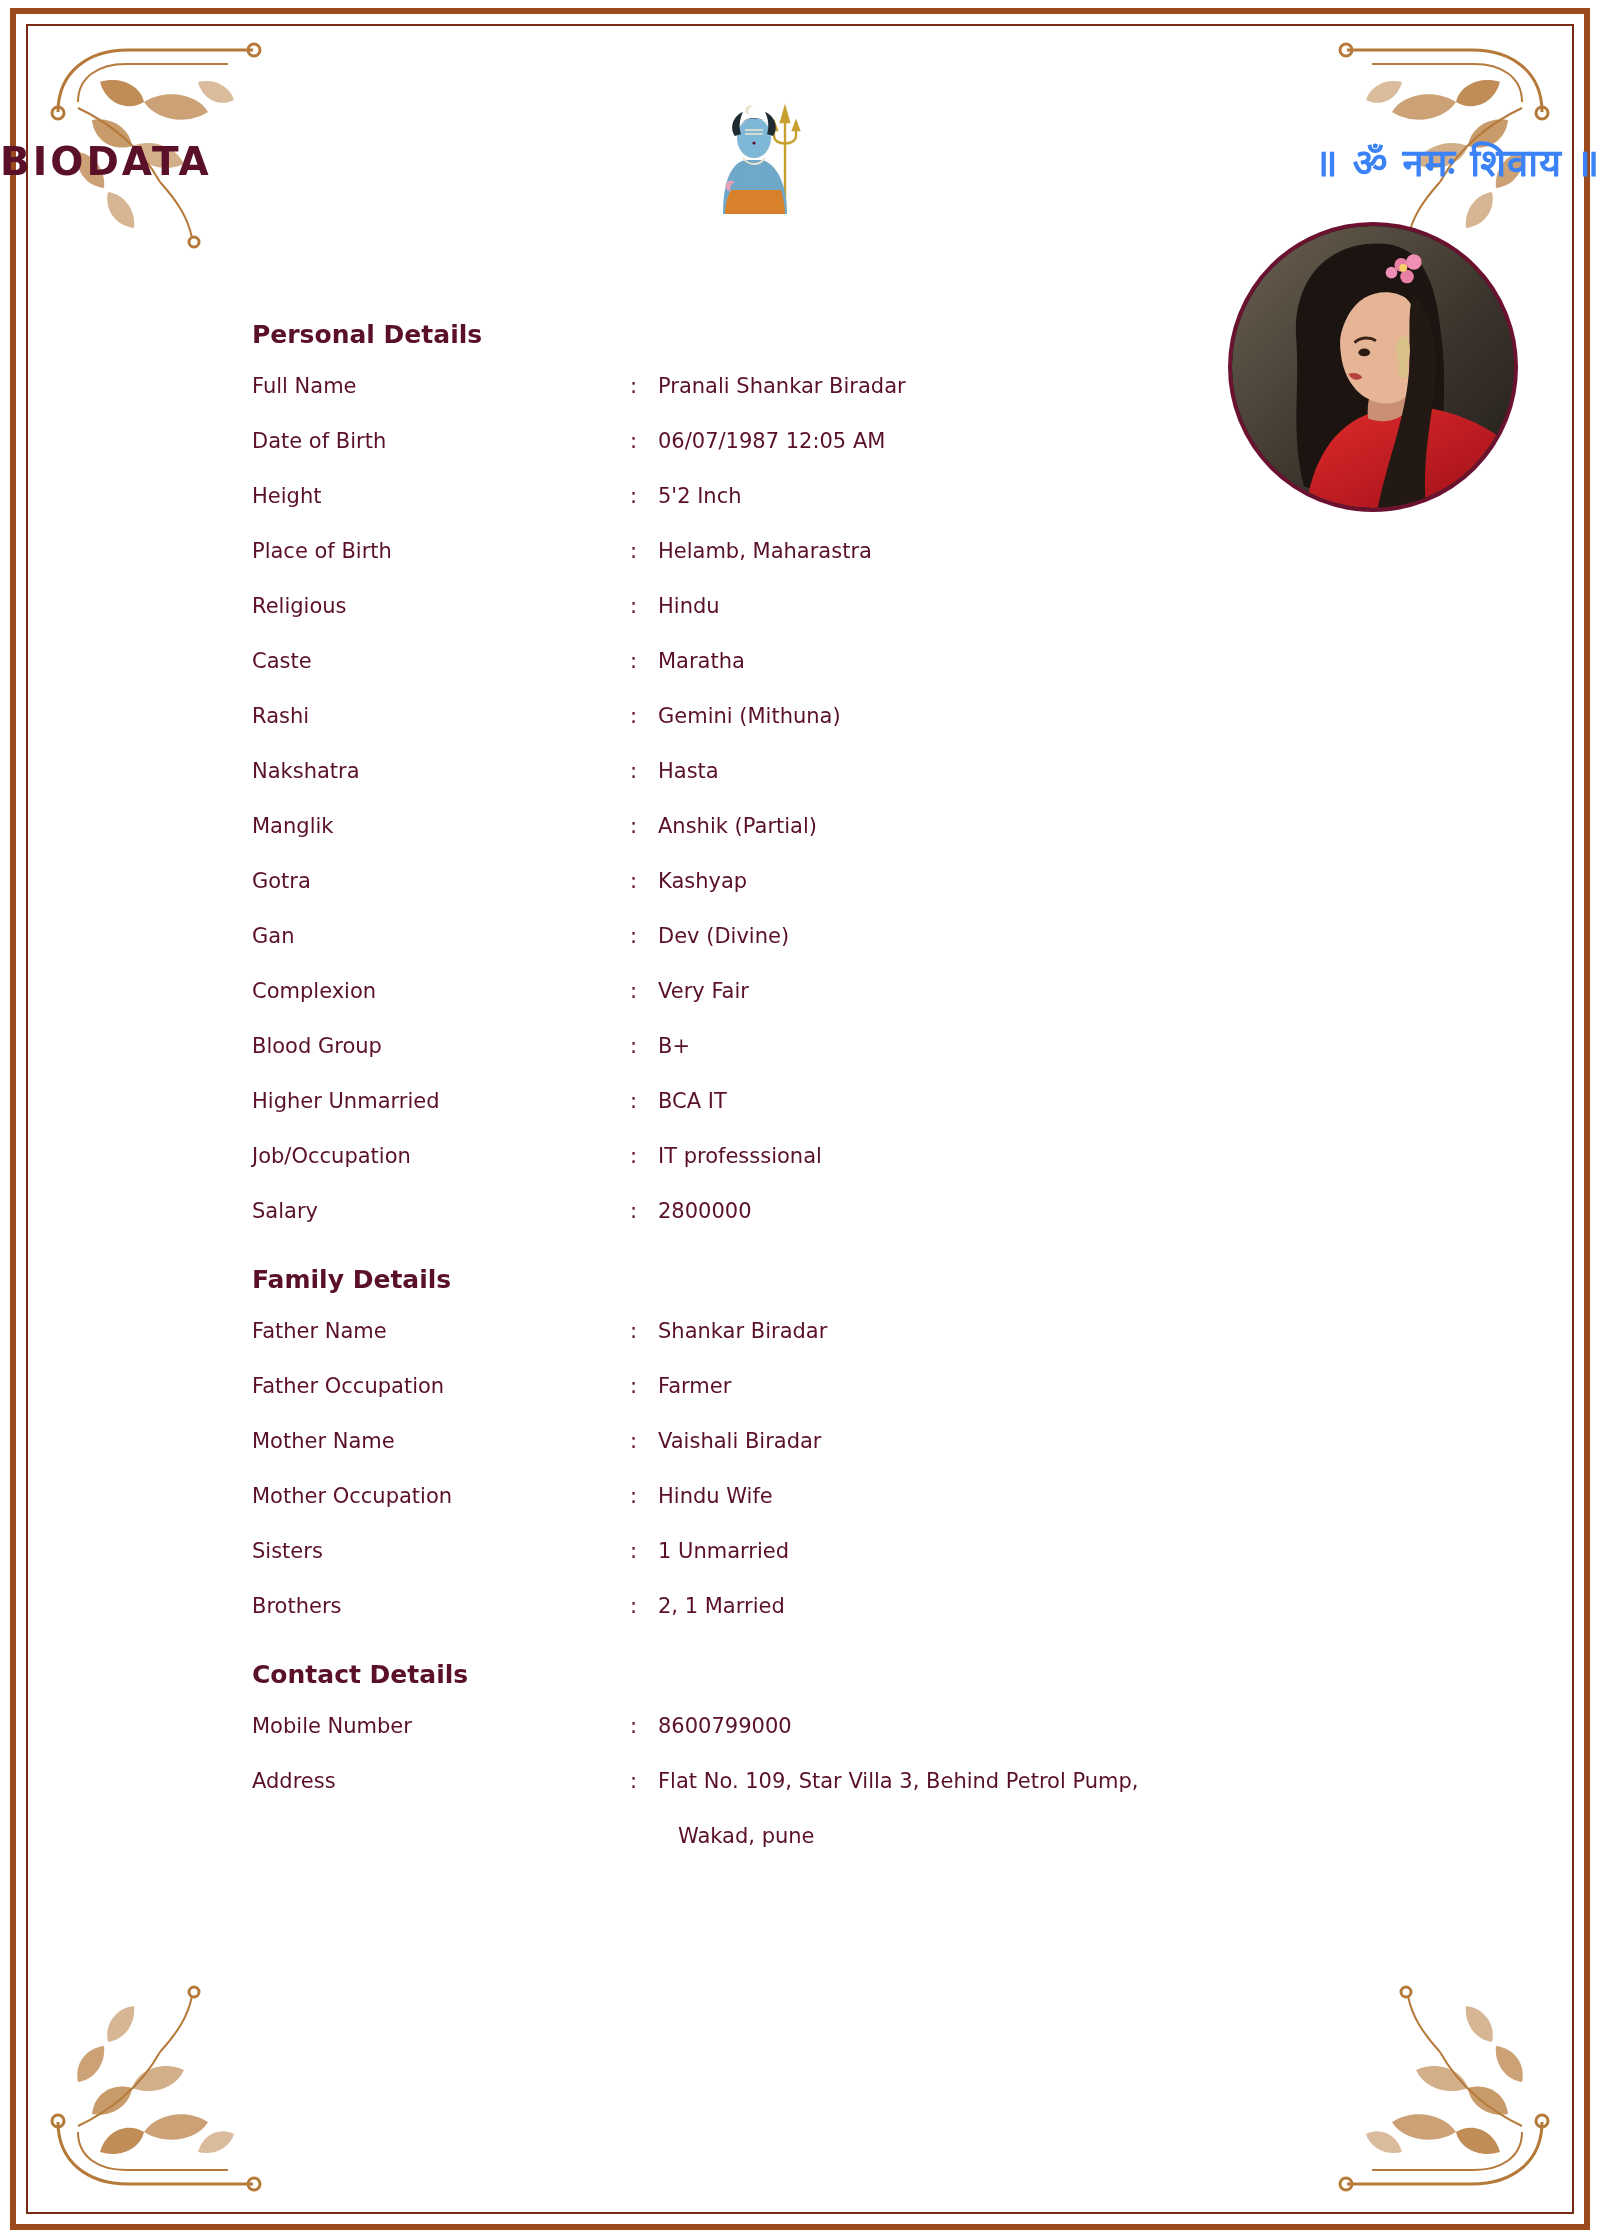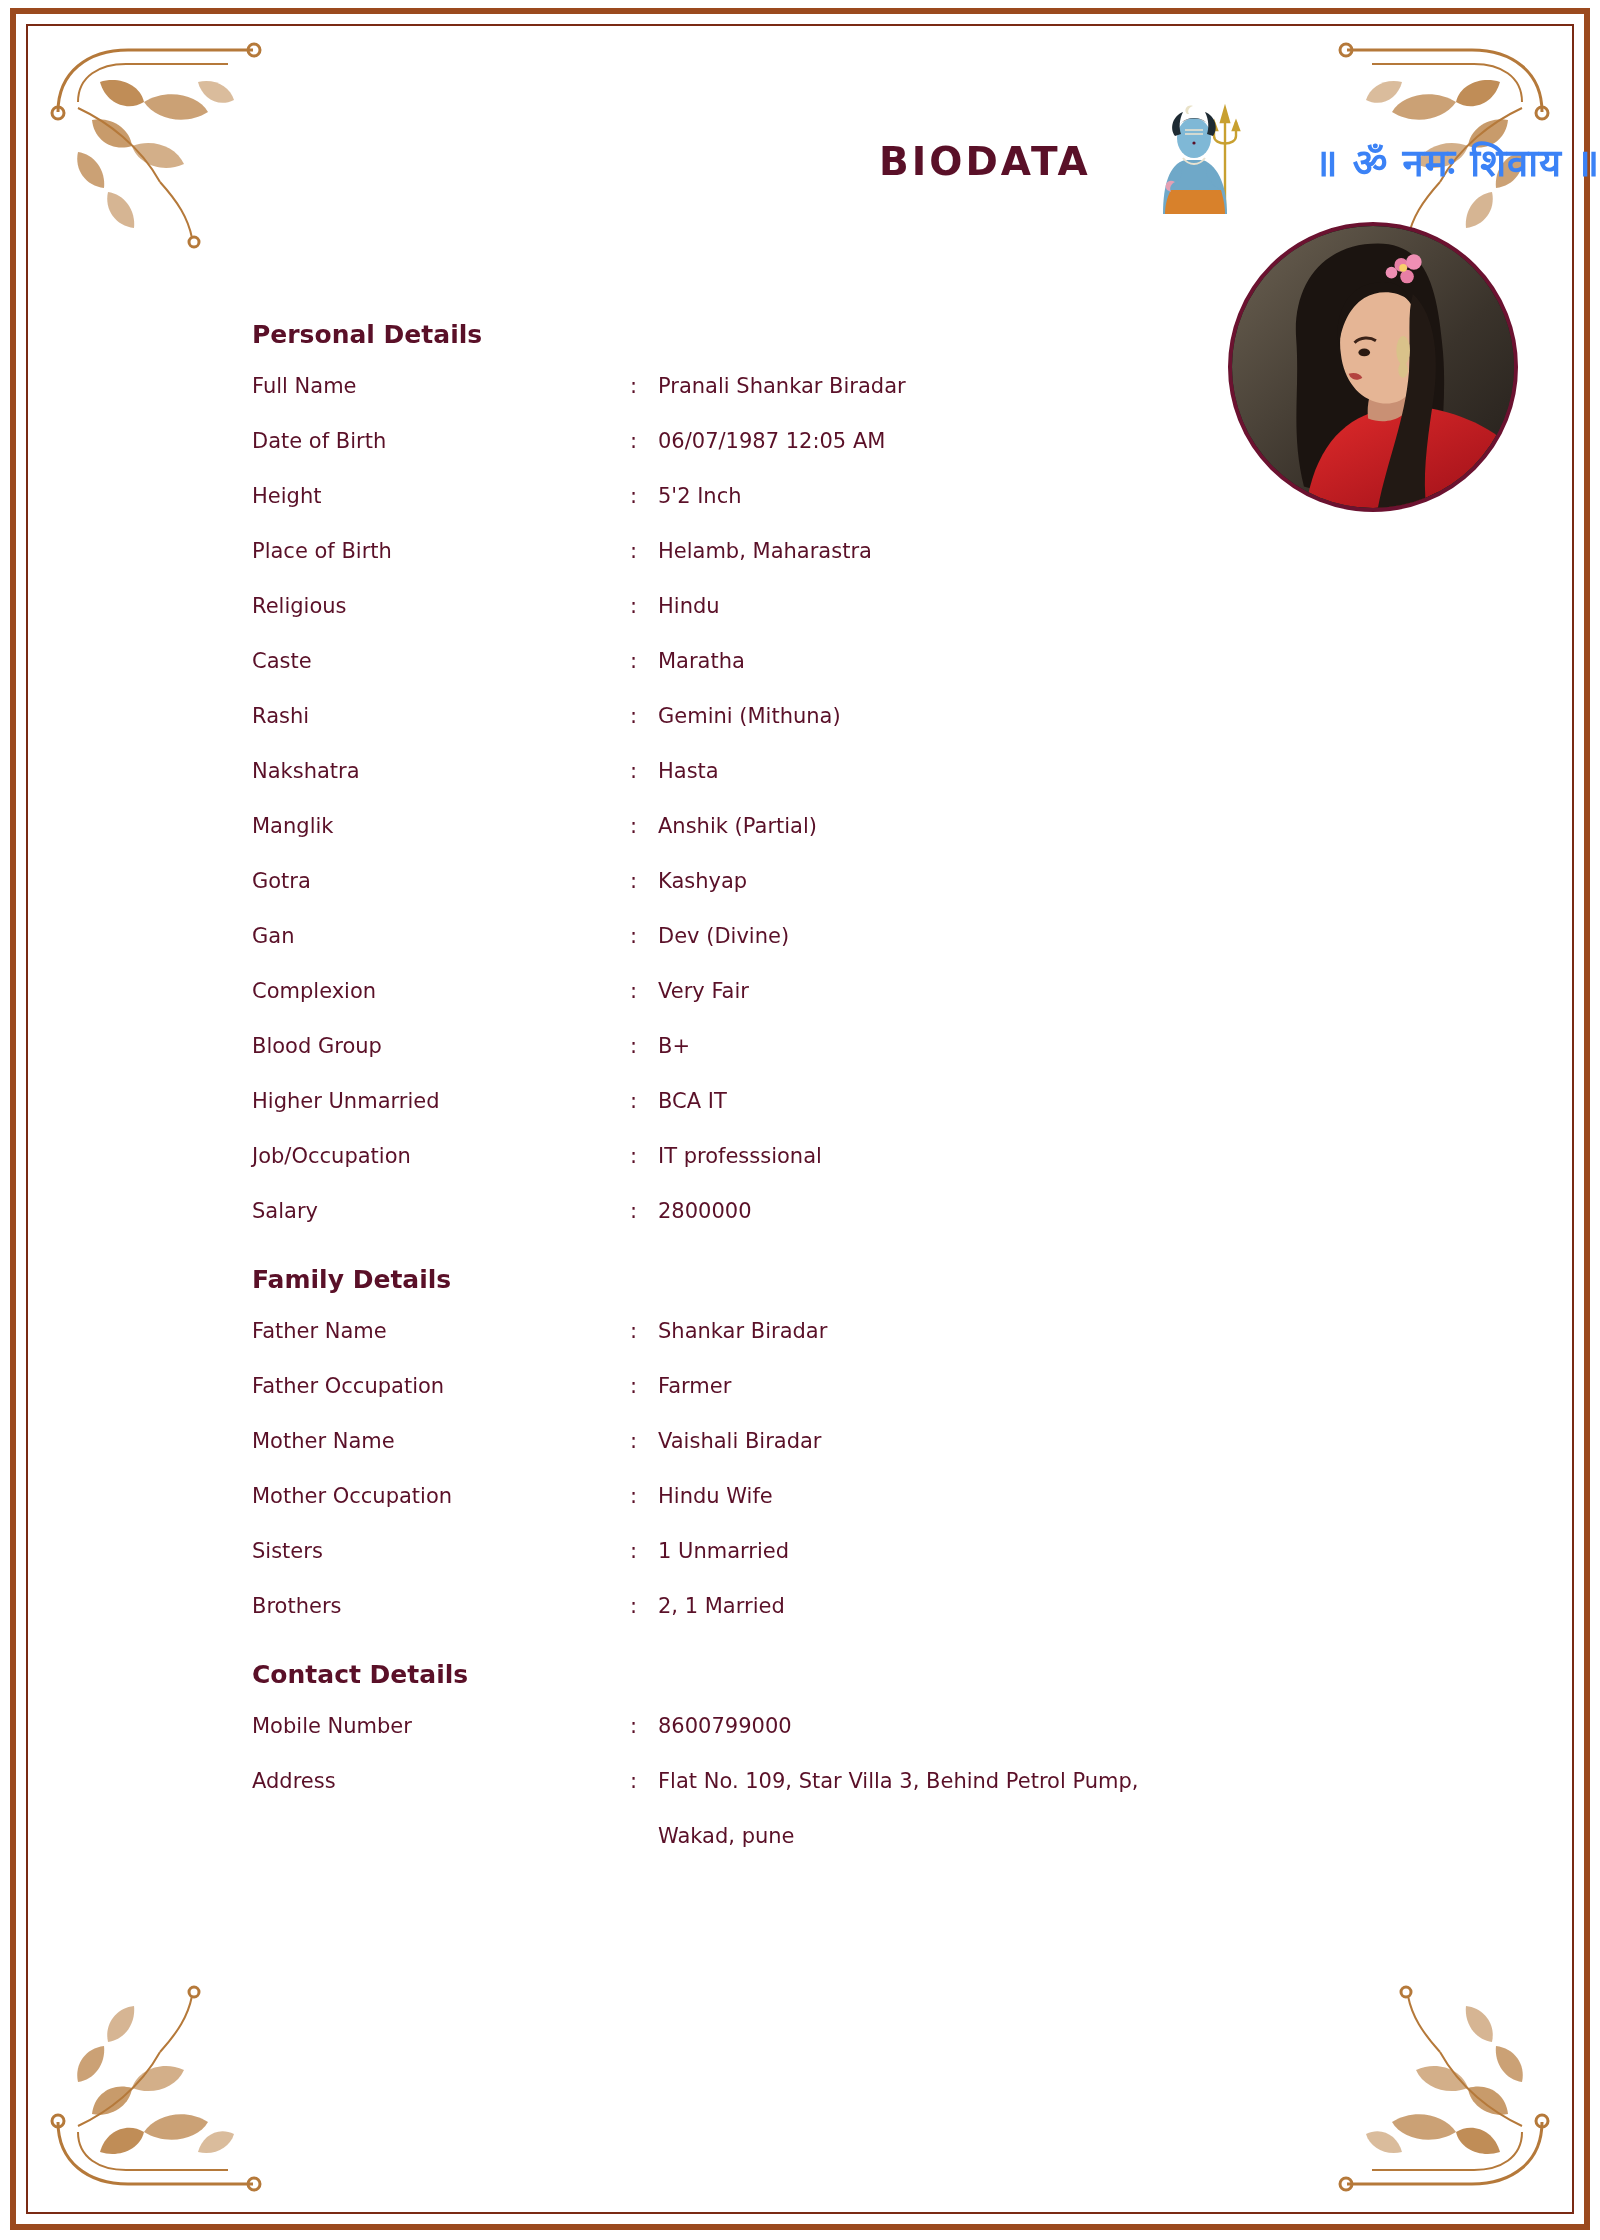--- a/index.html
+++ b/index.html
@@ -58,21 +58,21 @@
   .corner.br { right: 48px; bottom: 48px; transform: scale(-1,-1); }
 
   
   .header {
     position: absolute;
     left: 0; right: 0;
     top: 96px;
     height: 130px;
     display: flex;
     align-items: center;
-    justify-content: flex-end;
+    justify-content: space-between;
     gap: 60px;
   }
   .title {
     font-size: 39px;
     font-weight: bold;
     letter-spacing: 3px;
     color: #5a1028;
   }
   .mantra {
     font-size: 38px;
@@ -131,21 +131,21 @@
     width: 378px;
     flex: 0 0 378px;
   }
   .row .colon {
     width: 28px;
     flex: 0 0 28px;
   }
   .row .value {
     flex: 1 1 auto;
   }
-  .row .value .line2 { display: block; }
+  .row .value .line2 { display: block; margin-left: 20px; }
 </style>
 </head>
 <body>
 
 <div class="page">
 
   <div class="frame-outer"></div>
   <div class="frame-inner"></div>
 
   <div class="corner tl">

